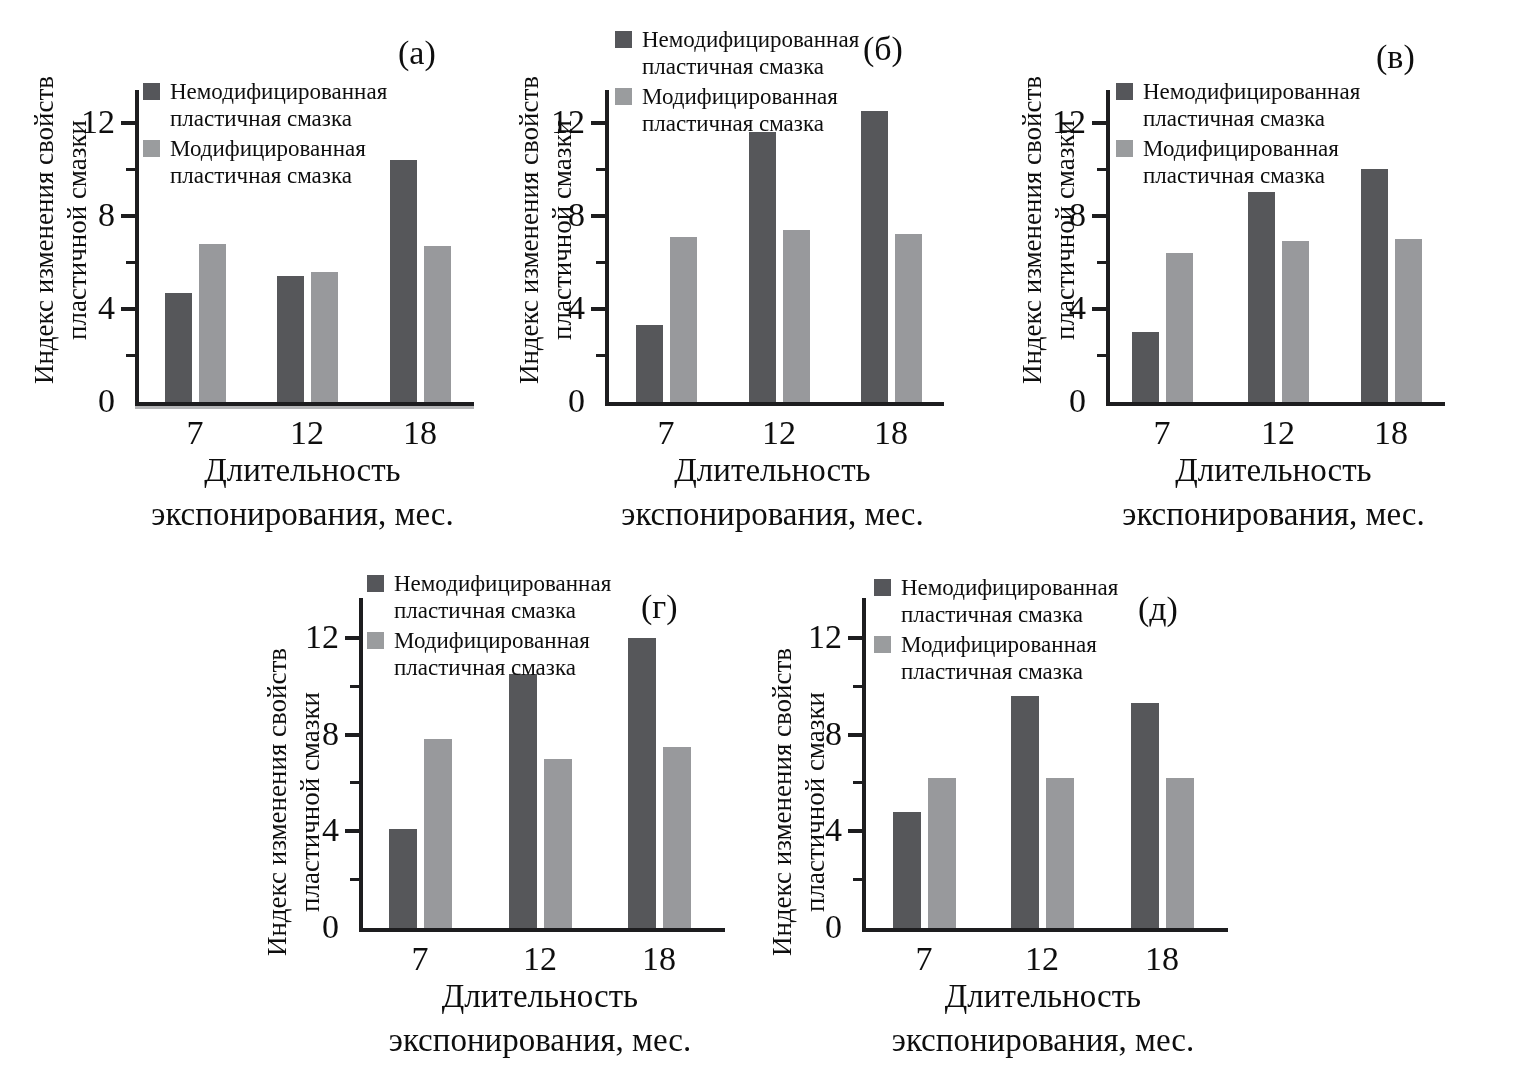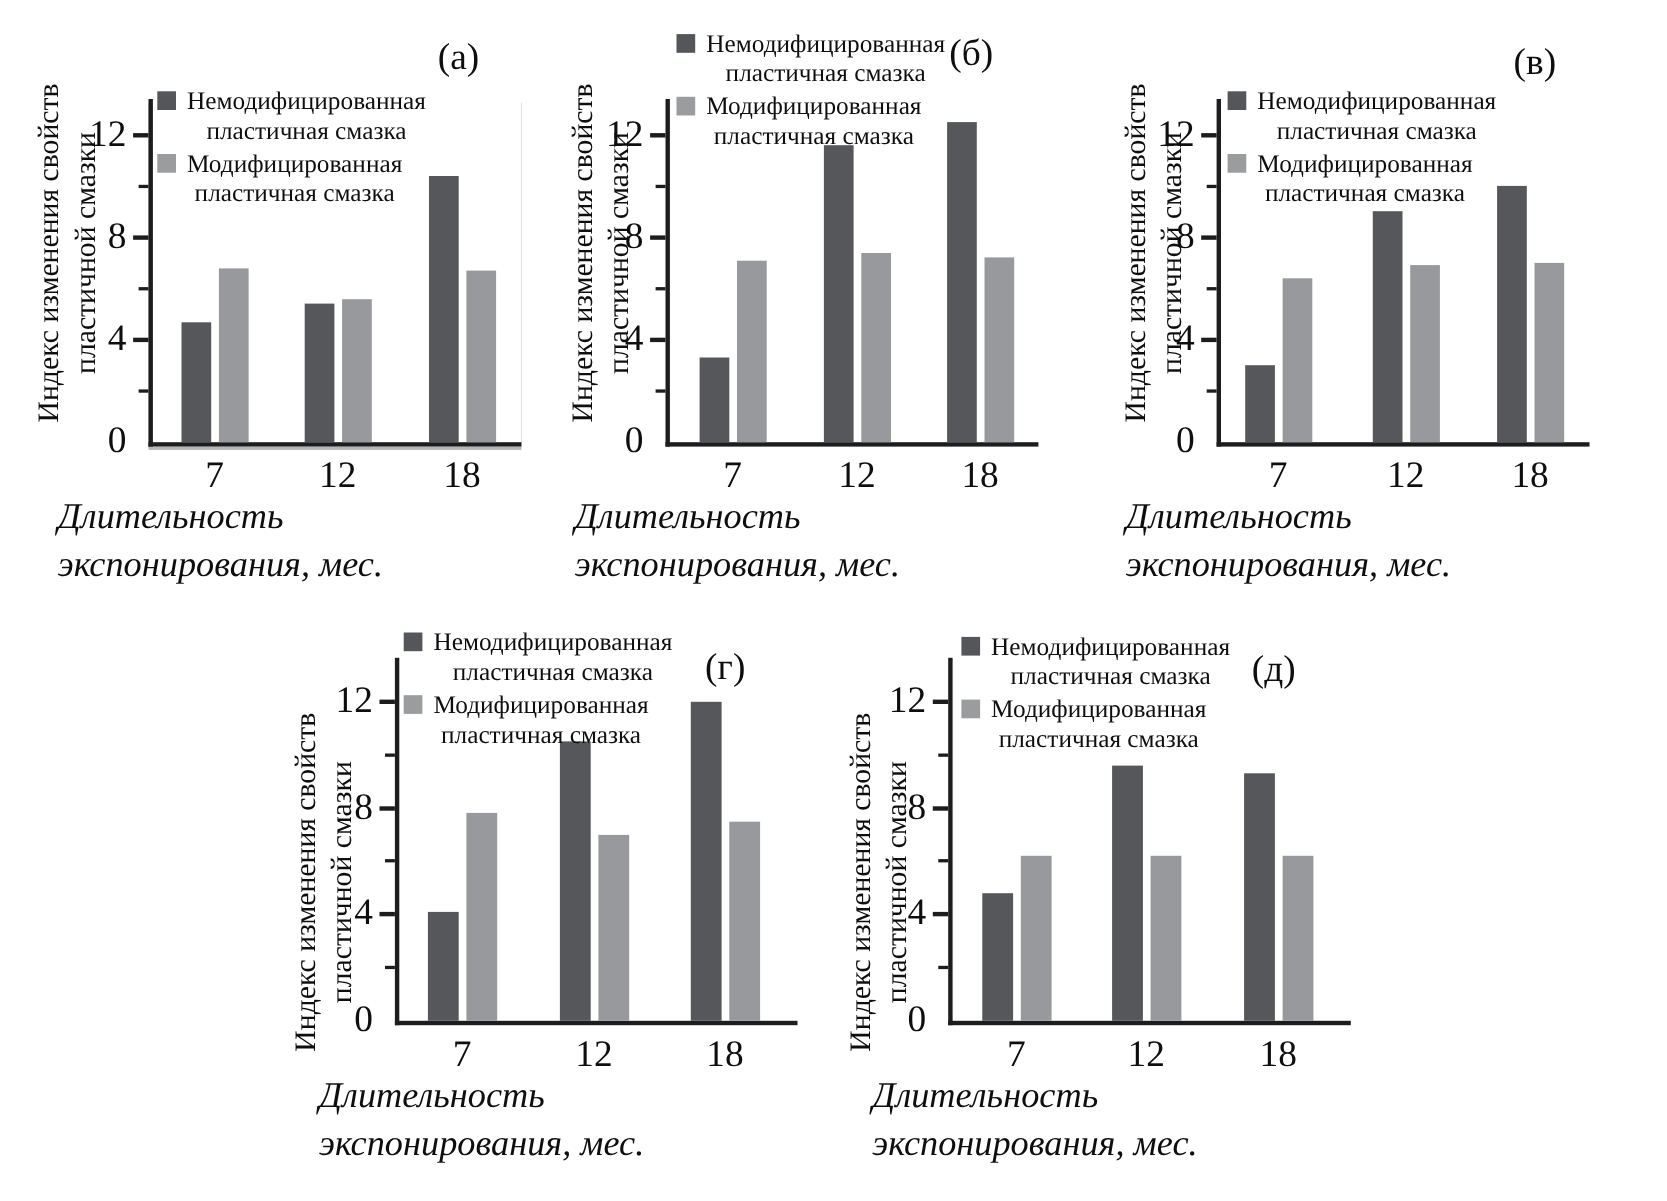--- a/index.html
+++ b/index.html
@@ -8,22 +8,22 @@
   .chart{position:absolute;width:505px;height:542px;}
   .plot{position:absolute;border-left:4px solid #1d1d1f;border-bottom:4px solid #1d1d1f;box-sizing:content-box;}
   .plot.axis-underline{box-shadow:0 3px 0 0 #b4b5b7;}
   .bar{position:absolute;bottom:0;}
   .ytick{position:absolute;background:#1d1d1f;}
   .ytick.major{width:14px;height:4px;left:-18px;}
   .ytick.minor{width:9px;height:3px;left:-13px;}
   .ytick-label{position:absolute;right:calc(100% + 24px);transform:translateY(-52%);font-size:34px;line-height:34px;white-space:nowrap;}
   .xtick-label{position:absolute;top:calc(100% + 14px);transform:translateX(-50%);font-size:34px;line-height:34px;white-space:nowrap;}
   .ylabel{position:absolute;transform:rotate(-90deg);transform-origin:0 0;text-align:center;font-size:27px;line-height:33px;white-space:nowrap;}
-  .xcaption{position:absolute;width:500px;text-align:left;font-size:33px;line-height:44px;white-space:nowrap;font-style:italic;}
-  .legend{position:absolute;z-index:5;text-align:center;}
+  .xcaption{position:absolute;width:500px;text-align:center;font-size:33px;line-height:44px;white-space:nowrap;}
+  .legend{position:absolute;z-index:5;}
   .legend-row{display:flex;align-items:flex-start;margin-bottom:3px;}
   .swatch{width:17px;height:17px;flex:0 0 17px;margin:5px 10px 0 0;}
   .legend-text{font-size:23px;line-height:27px;white-space:nowrap;}
   .panel-label{position:absolute;font-size:34px;line-height:34px;white-space:nowrap;}
 </style>
 </head>
 <body>
 
 <div class="page">
     <div class="chart" style="left: 0px; top: 0px;">

